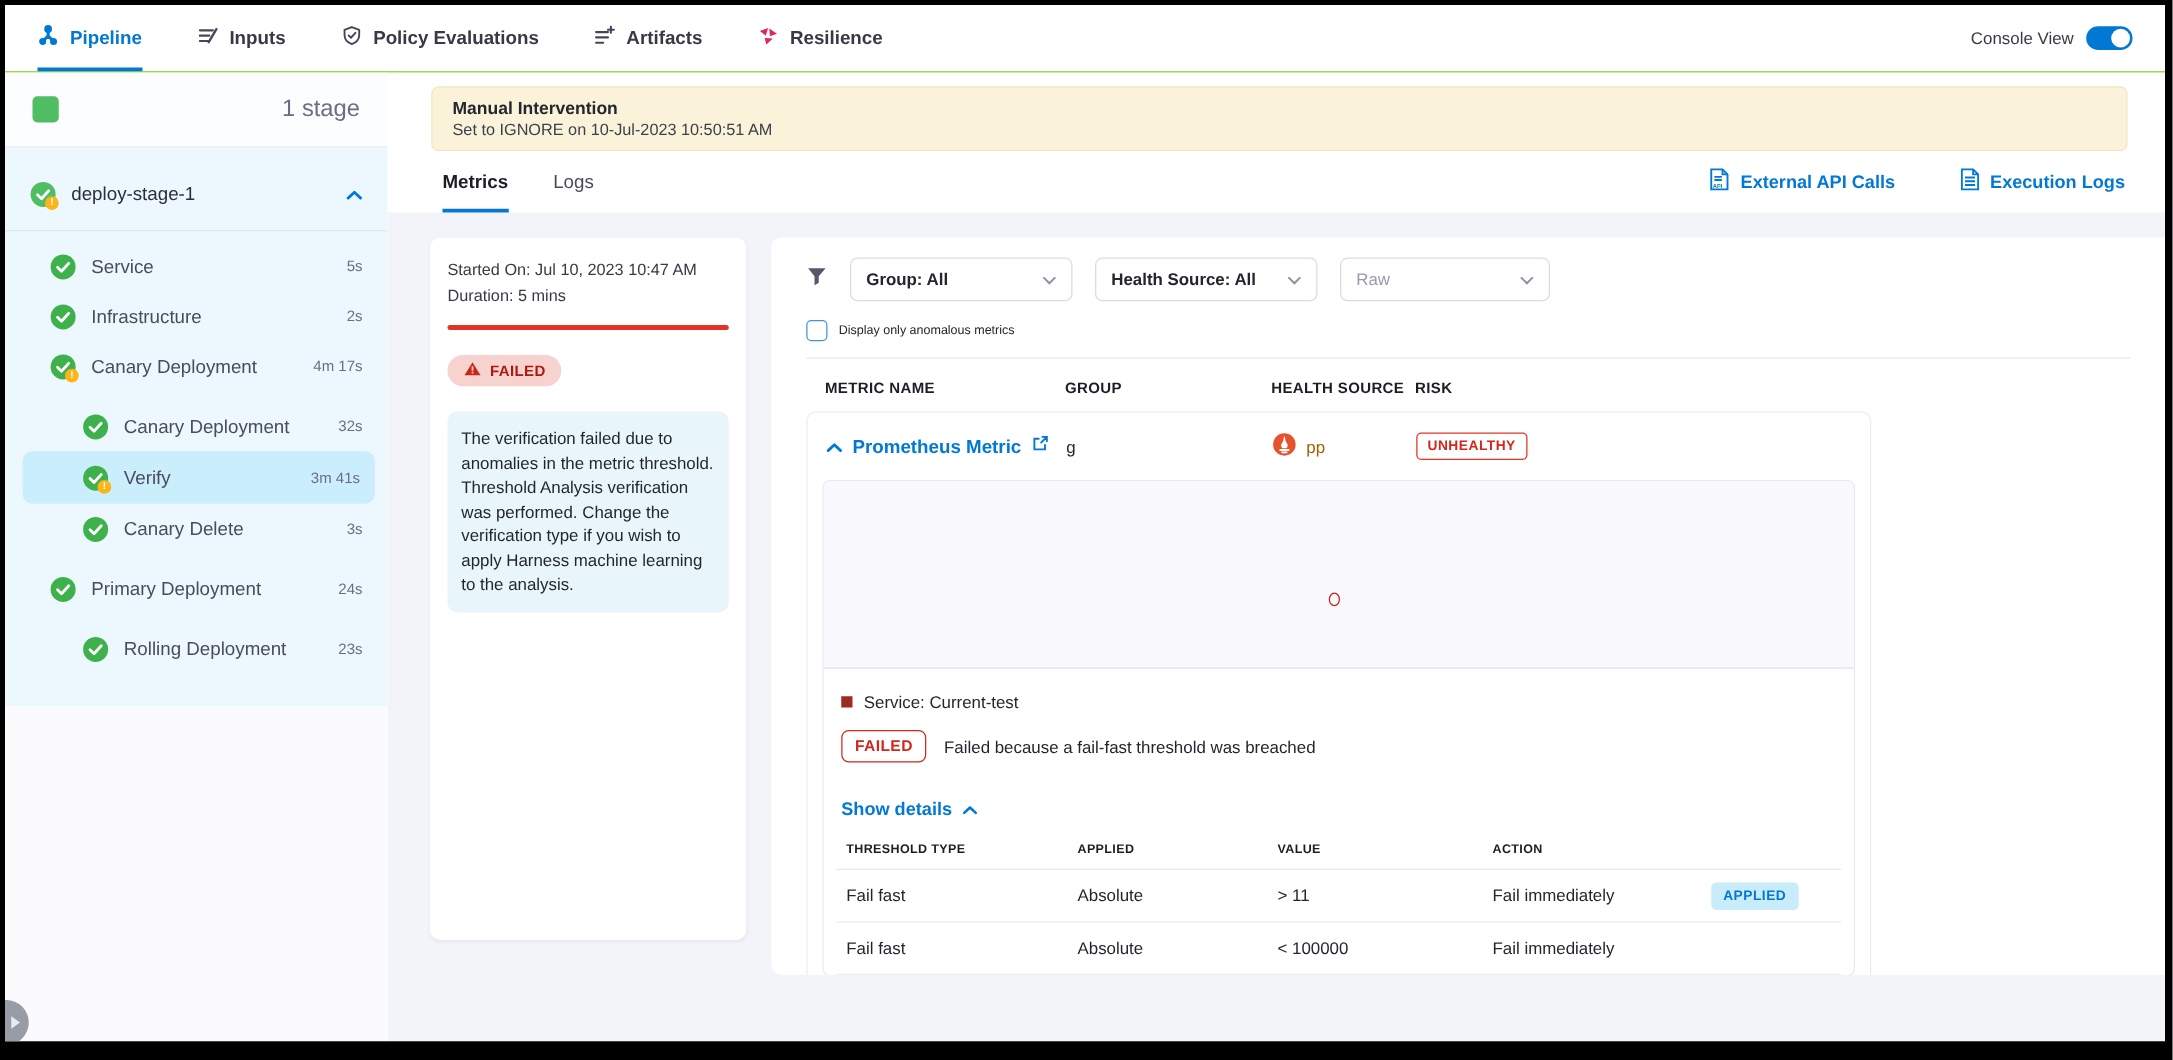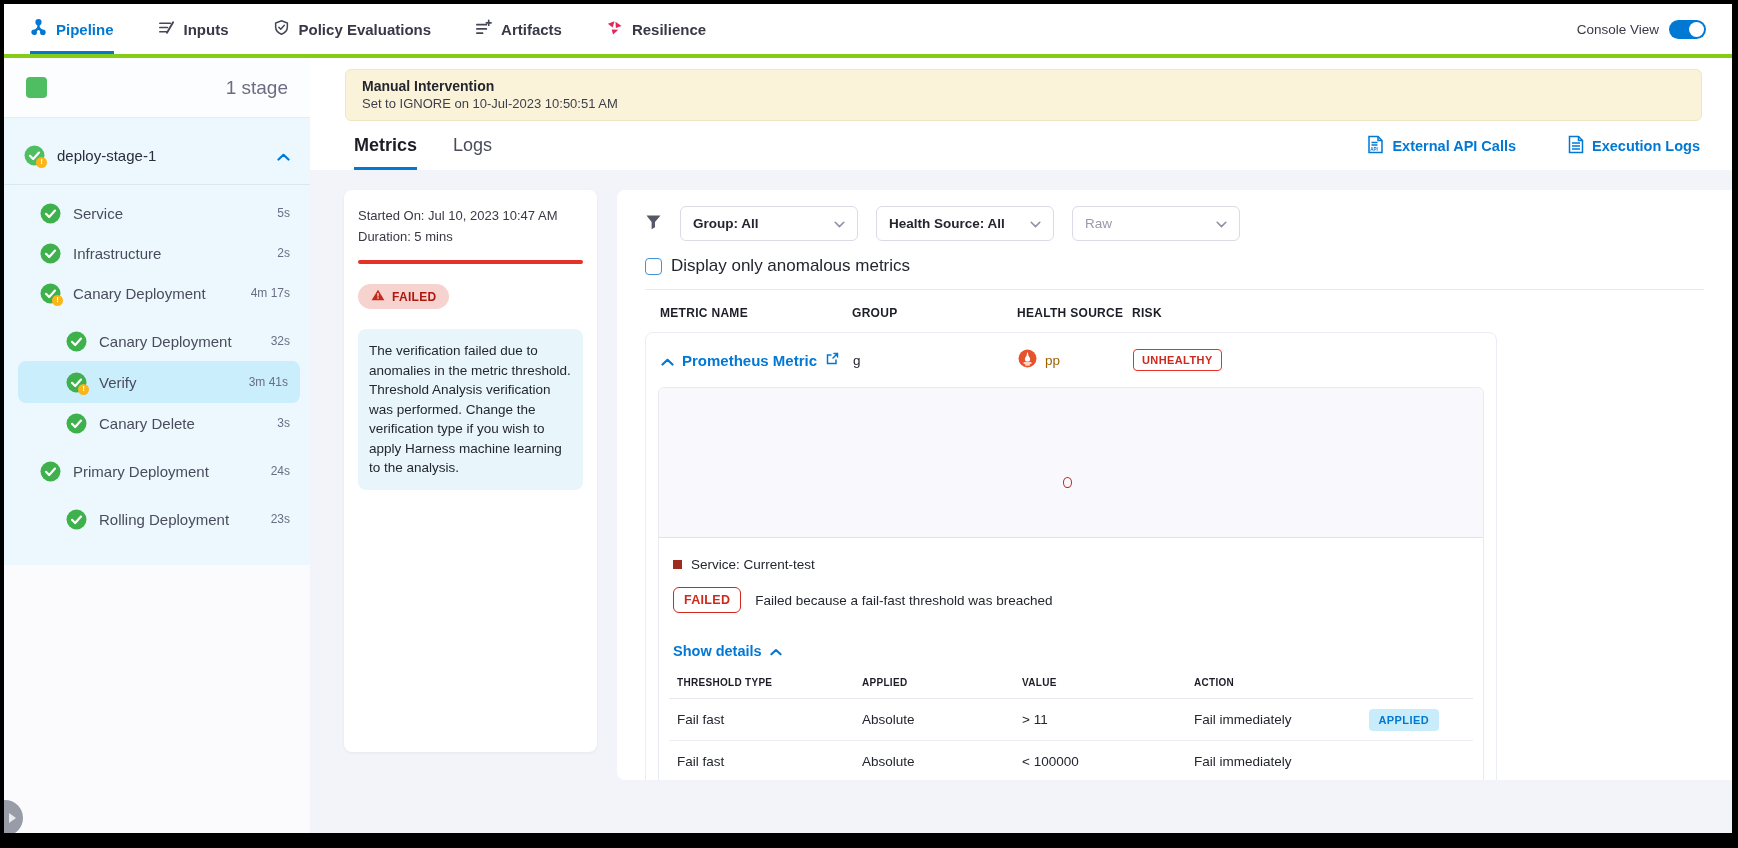--- a/index.html
+++ b/index.html
@@ -1,21 +1,21 @@
 <!DOCTYPE html>
 <html><head>
 <meta charset="utf-8">
 <style>
   * { margin:0; padding:0; box-sizing:border-box; }
   html,body { width:1738px; height:848px; }
   body { background:#000; position:relative; font-family:"Liberation Sans","DejaVu Sans",sans-serif; color:#22222a; }
   .app { position:absolute; left:4px; top:4px; right:6px; bottom:15px; background:#fff; overflow:hidden; display:flex; flex-direction:column; }
 
   
-  .topnav { height:54px; flex:none; display:flex; align-items:stretch; padding:0 26px; border-bottom:4px solid #84cc16; background:#fff; }
+  .topnav { height:54px; flex:none; display:flex; align-items:stretch; padding:0 26px; border-bottom:1px solid #84cc16; background:#fff; }
   .topnav .tab { display:flex; align-items:center; gap:9px; margin-right:44px; font-size:15px; font-weight:600; color:#383946; border-bottom:3px solid transparent; padding-top:3px; cursor:pointer; }
   .topnav .tab.active { color:#0278d5; border-bottom-color:#0278d5; }
   .topnav .right { margin-left:auto; display:flex; align-items:center; gap:10px;text-align:center; }
   .console-label { font-size:13.5px; color:#383946; }
   .toggle { width:37px; height:19px; border-radius:10px; background:#0278d5; position:relative; cursor:pointer; }
   .toggle .knob { position:absolute; top:2px; right:2px; width:15px; height:15px; border-radius:50%; background:#fff; }
 
   .body-row { flex:1; display:flex; overflow:hidden; min-height:0; }
 
   
@@ -39,21 +39,21 @@
   .check-ic svg { display:block; }
   .warn-dot { position:absolute; right:-2px; bottom:-2px; width:11px; height:11px; border-radius:50%; background:#fcb519; color:#fff; font-size:8px; font-weight:bold; display:flex; align-items:center; justify-content:center; line-height:1; }
 
   
   .main { flex:1; display:flex; flex-direction:column; overflow:hidden; background:#fff; min-width:0; }
   .banner { margin:11px 30px 0 35px; background:#fbf3d9; border:1px solid #f0e6c4; border-radius:6px; padding:8px 16px 9px; flex:none; }
   .banner .b-title { font-size:14px; font-weight:bold; color:#24262f; }
   .banner .b-msg { font-size:13px; color:#3c3f4c; margin-top:2px; }
 
   .viewtabs { height:49px; flex:none; display:flex; align-items:center; padding:0 32px 0 44px; background:#fff; }
-  .vtab { position:relative; height:100%; display:flex; align-items:center; margin-right:36px; font-size:18px; color:#4a4c5c; cursor:pointer; }
+  .vtab { position:relative; height:100%; display:flex; align-items:center; margin-right:36px; font-size:15px; color:#4a4c5c; cursor:pointer; }
   .vtab.active { font-weight:bold; color:#1c1d26; }
   .vtab.active::after { content:""; position:absolute; left:0; right:0; bottom:0; height:3px; background:#0278d5; }
   .viewtabs .links { margin-left:auto; display:flex; gap:52px; }
   .hlink { display:flex; align-items:center; gap:8px; color:#0278d5; font-size:14.5px; font-weight:bold; cursor:pointer; }
 
   .content { flex:1; display:flex; gap:20px; background:#f3f4f9; padding:20px 0 0 34px; overflow:hidden; min-height:0; }
 
   
   .summary-card { width:253px; flex:none; background:#fff; border-radius:8px; box-shadow:0 1px 3px rgba(40,41,61,.06); padding:18px 14px; height:562px; align-self:flex-start; }
   .sum-line { font-size:13px; color:#383946; margin-bottom:6px; }
@@ -61,21 +61,21 @@
   .failed-pill { display:inline-flex; align-items:center; gap:7px; background:#f7d3cf; color:#ad180f; font-size:12px; font-weight:bold; letter-spacing:.3px; padding:5px 13px; border-radius:13px; }
   .sum-msg { margin-top:20px; background:#e8f6fb; border-radius:8px; padding:12px 11px; font-size:13.5px; line-height:1.45; color:#24262f; }
 
   
   .metrics-panel { flex:1; background:#fff; border-radius:8px 0 0 8px; padding:16px 28px 0; height:590px; overflow:hidden; min-width:0; }
   .filters-row { display:flex; align-items:center; gap:18px; }
   .funnel { flex:none; }
   .select { width:178px; height:35px; border:1px solid #d9dbe7; border-radius:6px; background:#fff; display:flex; align-items:center; justify-content:space-between; padding:0 12px; font-size:13.5px; font-weight:600; color:#24262f; cursor:pointer; }
   .select.placeholder { color:#989aab; font-weight:400; width:168px; }
   .select .sel-chev { color:#8f91a3; }
-  .chk-row { display:flex; align-items:center; gap:9px; margin-top:15px; font-size:17px; color:#24262f; }
+  .chk-row { display:flex; align-items:center; gap:9px; margin-top:15px; font-size:10px; color:#24262f; }
   .checkbox { width:17px; height:17px; border:1.5px solid #3e95d8; border-radius:4px; background:#fff; cursor:pointer; flex:none; }
   .expand-row { display:flex; align-items:center; gap:12px; margin-top:11px; font-size:13.5px; font-weight:600; color:#0278d5; }
   .expand-row .sep { width:1px; height:16px; background:#cfd1dd; }
   .expand-row span { cursor:pointer; }
   .panel-divider { height:1px; background:#e7e8f0; margin-top:13px; }
 
   .mtbl-head { display:grid; grid-template-columns:192px 165px 115px 1fr; padding:16px 0 12px 15px; font-size:12px; font-weight:bold; letter-spacing:.3px; color:#1c1d26; }
   .metric-card { width:852px; border:1px solid #ecedf4; border-radius:8px; background:#fff; padding:0 12px 22px; }
   .metric-row { display:grid; grid-template-columns:192px 165px 115px 1fr; align-items:center; height:54px; padding-left:3px; }
   .mname { display:flex; align-items:center; gap:8px; color:#0278d5; font-size:15px; font-weight:600; cursor:pointer; }

